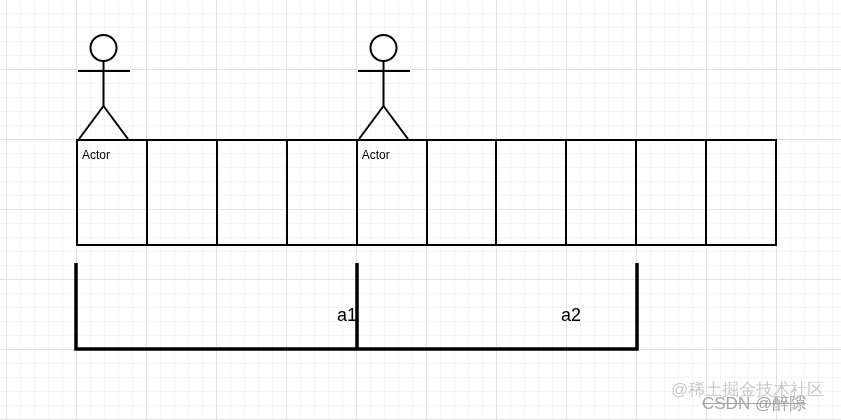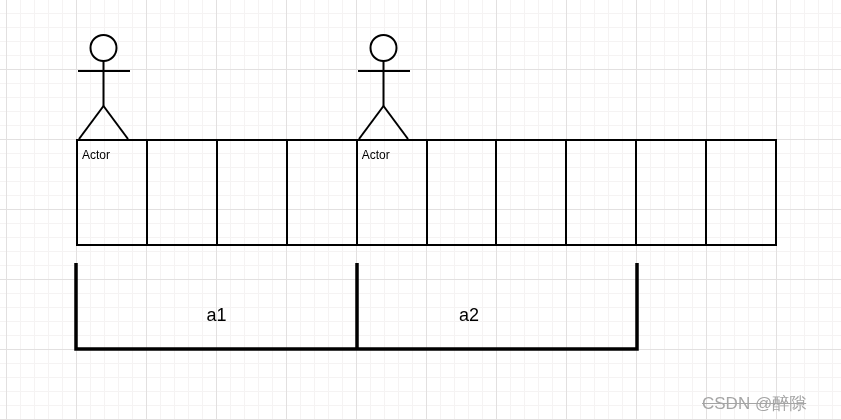--- a/index.html
+++ b/index.html
@@ -46,21 +46,21 @@
     color: #000;
     overflow: hidden;
     white-space: nowrap;
   }
   .cell:last-child { border-right: none; }
   
   .bracket-label {
     position: absolute;
     top: 303px;
     height: 24px;
-    text-align: center;
+    text-align: right;
     font-size: 18px;
     color: #000;
     line-height: 24px;
   }
   .bracket-label.a1 { left: 76px;  width: 281px; }
   .bracket-label.a2 { left: 357px; width: 224px; }
   
   .wm-juejin {
     position: absolute;
     left: 671px; top: 378px;
@@ -112,15 +112,16 @@
       <line x1="383.5" y1="106" x2="359" y2="139"></line>
       <line x1="383.5" y1="106" x2="408" y2="139"></line>
     </g>
 
     <path d="M76,263 L76,349 L637,349 L637,263 M357,263 L357,349" stroke="#000" stroke-width="3.5" fill="none" stroke-linecap="butt"></path>
   </svg>
 
   <div class="bracket-label a1">a1</div>
   <div class="bracket-label a2">a2</div>
 
+  <div class="wm-juejin">@稀土掘金技术社区</div>
   <div class="wm-csdn">CSDN @醉隙</div>
 
 </div>
 
 </body></html>

